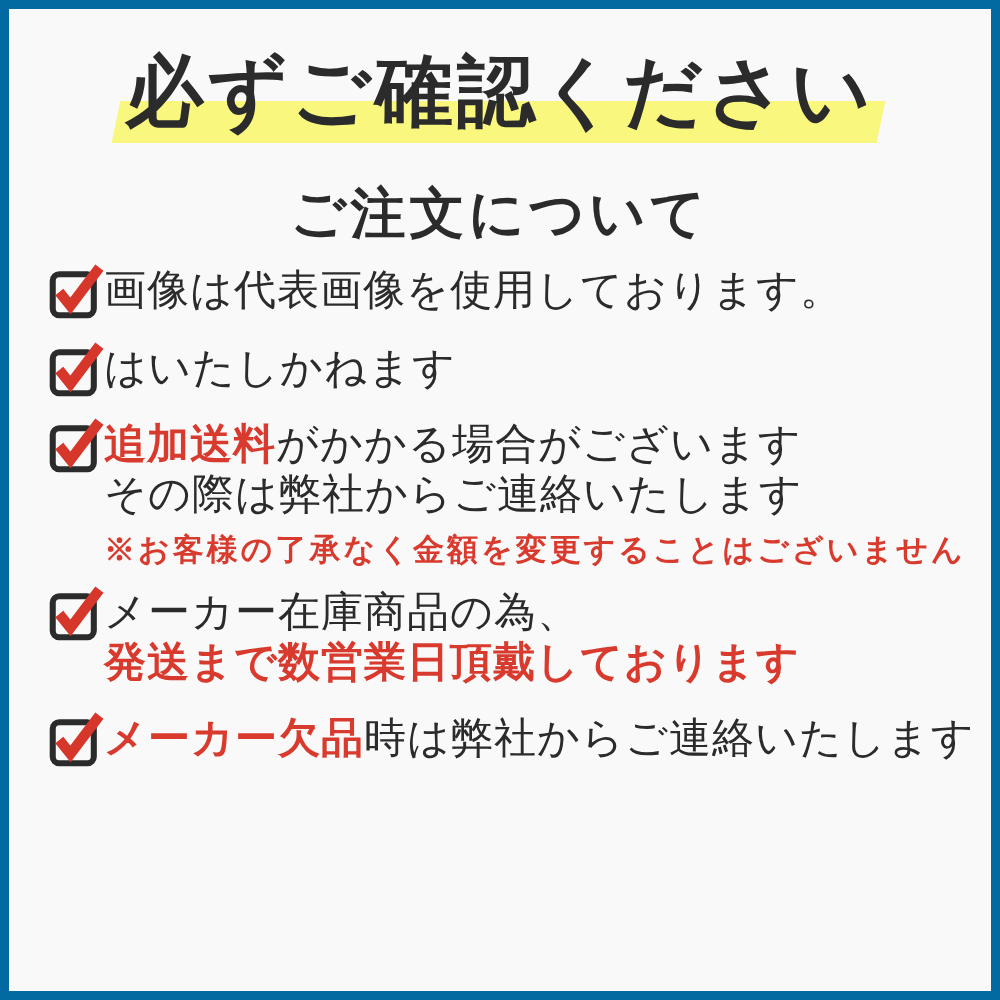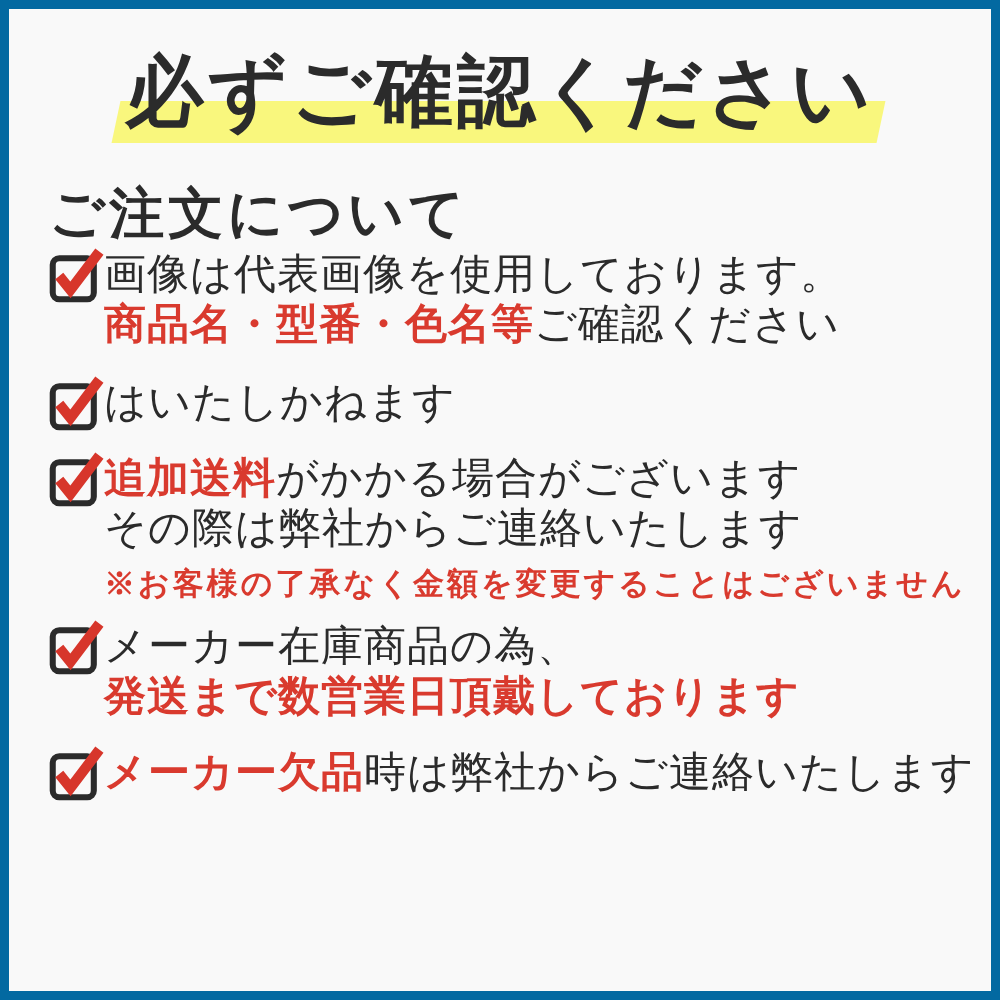--- a/index.html
+++ b/index.html
@@ -33,24 +33,24 @@
     white-space: nowrap;
   }
   .content { padding: 0 40px; }
   h2 {
     font-size: 55px; font-weight: 700;
     letter-spacing: 4px;
     color: #2b2b2b;
     line-height: 1.2;
     white-space: nowrap;
   }
-  .h-order { margin: 42px 0 0 0; }
+  .h-order { margin: 42px 0 0 0; text-align: center; }
   .h-stock { margin: 16px 0 0 0; }
   .item { position: relative; padding-left: 55px; }
-  .item-a { margin-top: 2px; }
+  .item-a { margin-top: 18px; }
   .item-b { margin-top: 28px; }
   .item-c { margin-top: 26px; }
   .item-d { margin-top: 16px; }
   .item-e { margin-top: 26px; }
   .cb {
     position: absolute; left: 0; top: -4px;
     width: 56px; height: 60px;
     display: inline-block;
   }
   .line {
@@ -88,21 +88,20 @@
     <h2 class="h-order">ご注文について</h2>
 
     <div class="item item-a">
       <span class="cb">
         <svg width="56" height="60" viewBox="0 0 60 64">
           <rect x="4" y="14" width="44" height="44" rx="7" fill="none" stroke="#2b2b2b" stroke-width="6.5"></rect>
           <path d="M11 33 L23 48 L54 7" fill="none" stroke="#d7362b" stroke-width="11"></path>
         </svg>
       </span>
       <p class="line"><span class="black">画像は代表画像を使用しております。</span></p>
-      <p class="line"><span class="red">商品名・型番・色名等</span><span class="black">ご確認ください</span></p>
     </div>
 
     <div class="item item-b">
       <span class="cb">
         <svg width="56" height="60" viewBox="0 0 60 64">
           <rect x="4" y="14" width="44" height="44" rx="7" fill="none" stroke="#2b2b2b" stroke-width="6.5"></rect>
           <path d="M11 33 L23 48 L54 7" fill="none" stroke="#d7362b" stroke-width="11"></path>
         </svg>
       </span>
       <p class="line"><span class="black">はいたしかねます</span></p>

